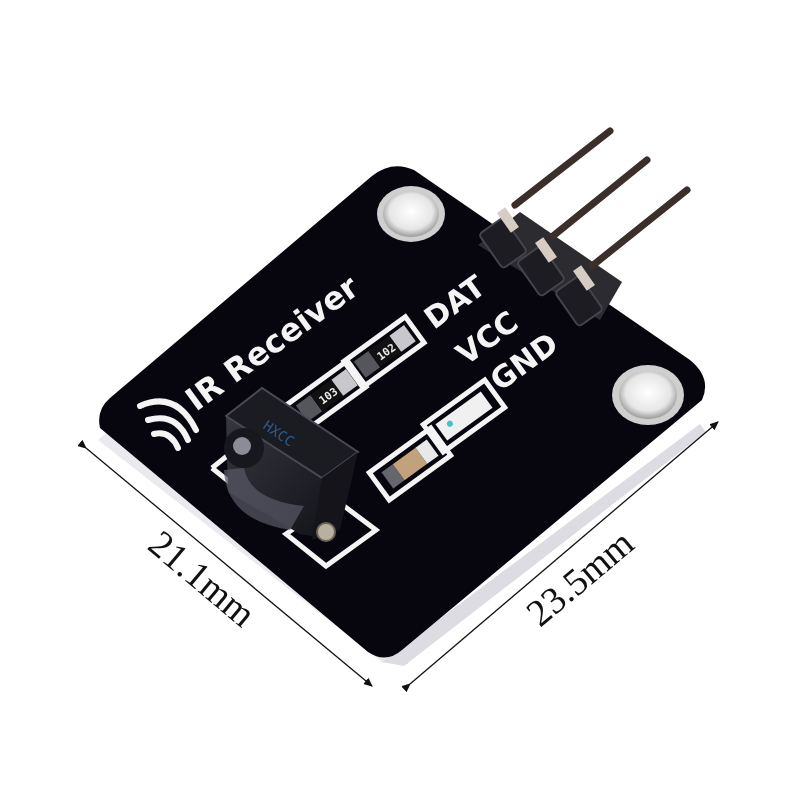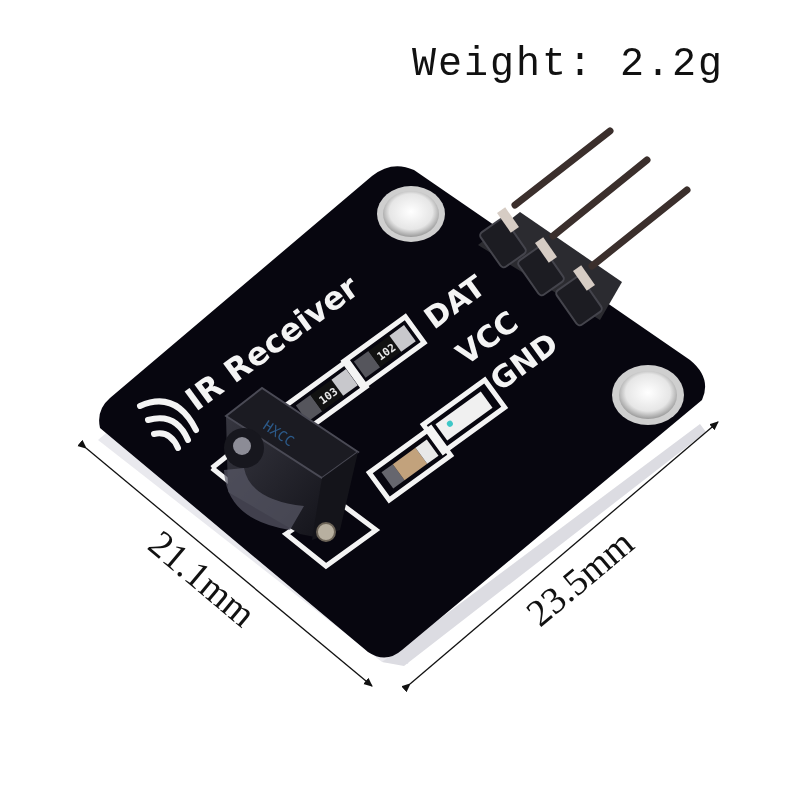--- a/index.html
+++ b/index.html
@@ -13,21 +13,20 @@
   svg { position:absolute; left:0; top:0; }
   .silk { font-family:"DejaVu Sans", sans-serif; font-weight:bold; fill:#f4f4f4; }
   .dim { font-family:"Liberation Serif", "DejaVu Serif", serif; fill:#111; }
   .smd-label { font-family:"DejaVu Sans Mono", monospace; font-weight:bold; fill:#e8e8e8; }
 </style>
 </head>
 <body>
 
 <div class="stage">
 
-  <div class="weight">Weight: 2.2g</div>
 
   <svg width="800" height="800" viewBox="0 0 800 800">
     <defs>
       <marker id="arr" markerWidth="10" markerHeight="10" refX="8" refY="5" orient="auto" markerUnits="userSpaceOnUse">
         <path d="M0,1 L9,5 L0,9 z" fill="#111"></path>
       </marker>
       <radialGradient id="holeG" cx="50%" cy="45%" r="55%">
         <stop offset="0%" stop-color="#ffffff"></stop>
         <stop offset="70%" stop-color="#e6e6e6"></stop>
         <stop offset="100%" stop-color="#9a9a9a"></stop>

